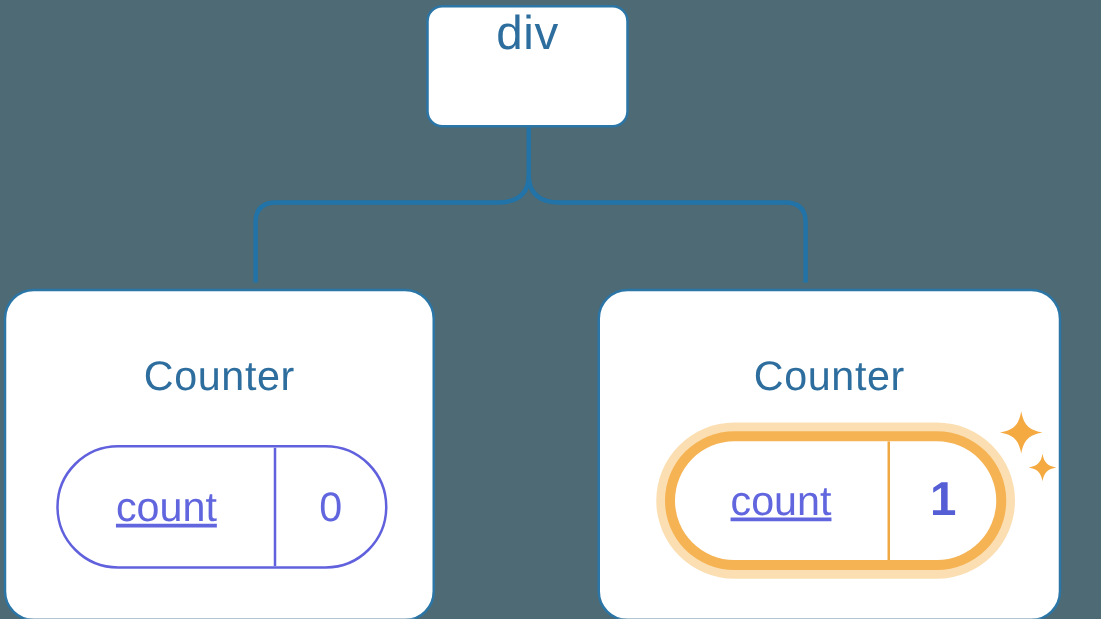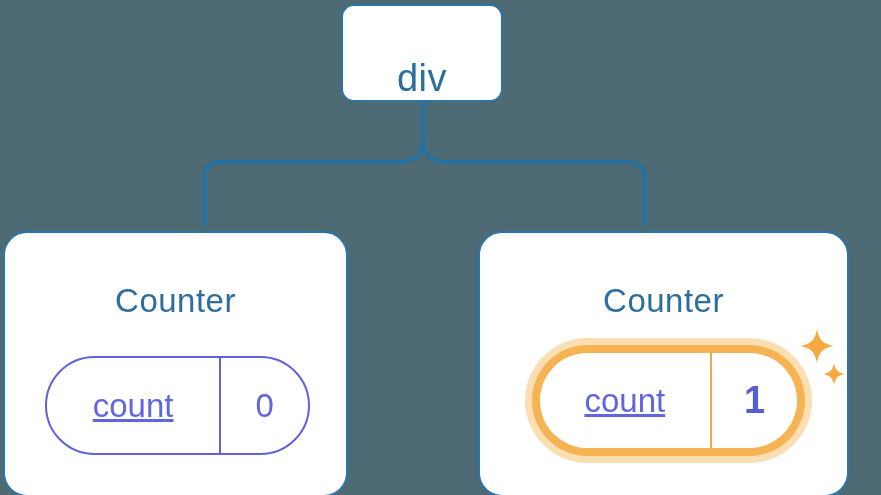--- a/index.html
+++ b/index.html
@@ -25,21 +25,21 @@
   }
   .canvas{position:relative;width:881px;height:495px;}
   .connectors{position:absolute;left:0;top:0;width:881px;height:495px;pointer-events:none;}
   .connectors path{fill:none;stroke:var(--connector);stroke-width:3.5;}
 
   .div-node{
     position:absolute;left:341px;top:4px;width:162px;height:98px;
     background:var(--node-fill);
     border:2.5px solid var(--node-border);
     border-radius:13px;
-    display:flex;align-items:flex-end;justify-content:center;
+    display:flex;align-items:flex-start;justify-content:center;
   }
   .div-node-label{
     color:var(--node-text);font-size:38px;font-weight:500;letter-spacing:0.5px;
   }
 
   .card{
     position:absolute;top:231px;height:266px;
     background:var(--node-fill);
     border:2.5px solid var(--node-border);
     border-radius:24px;

